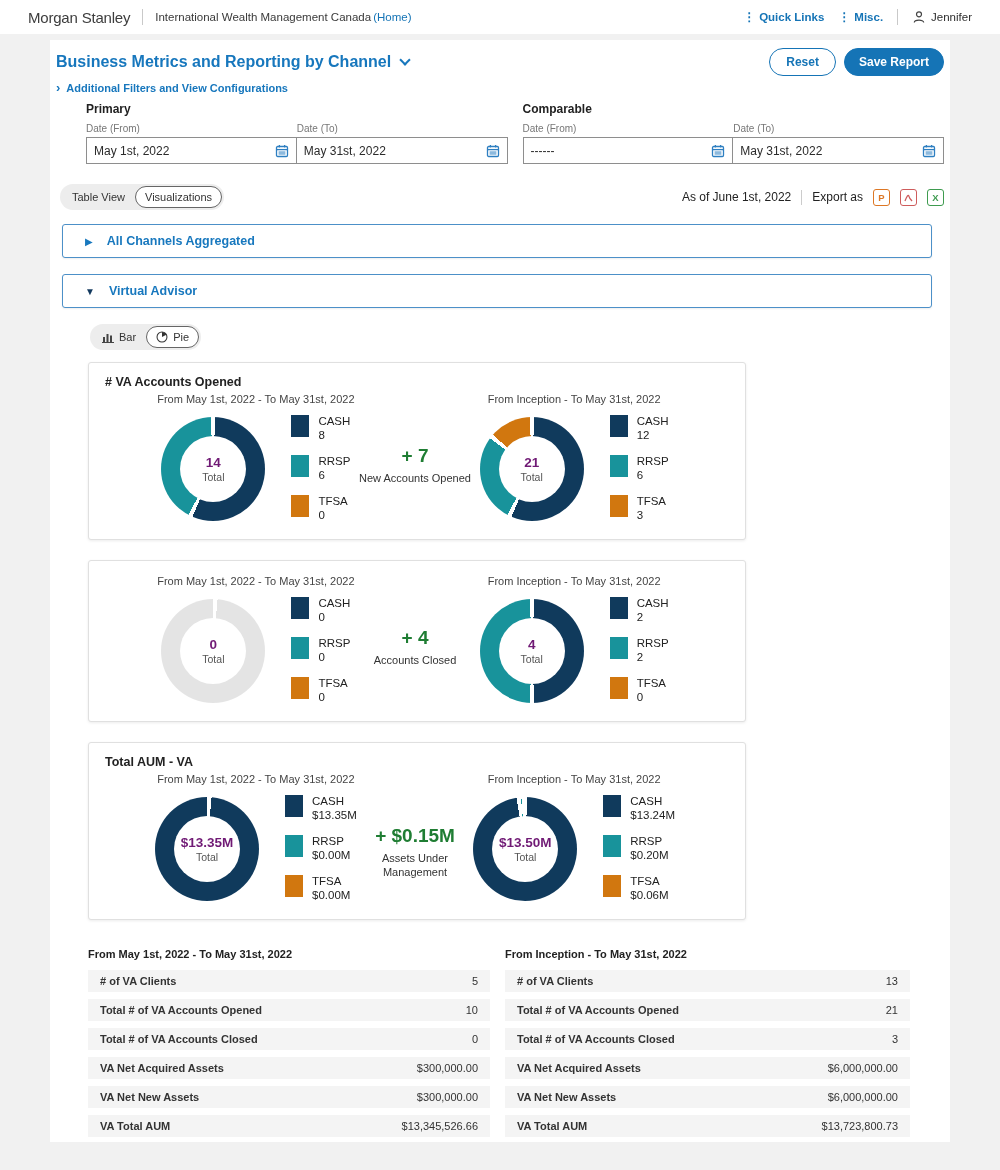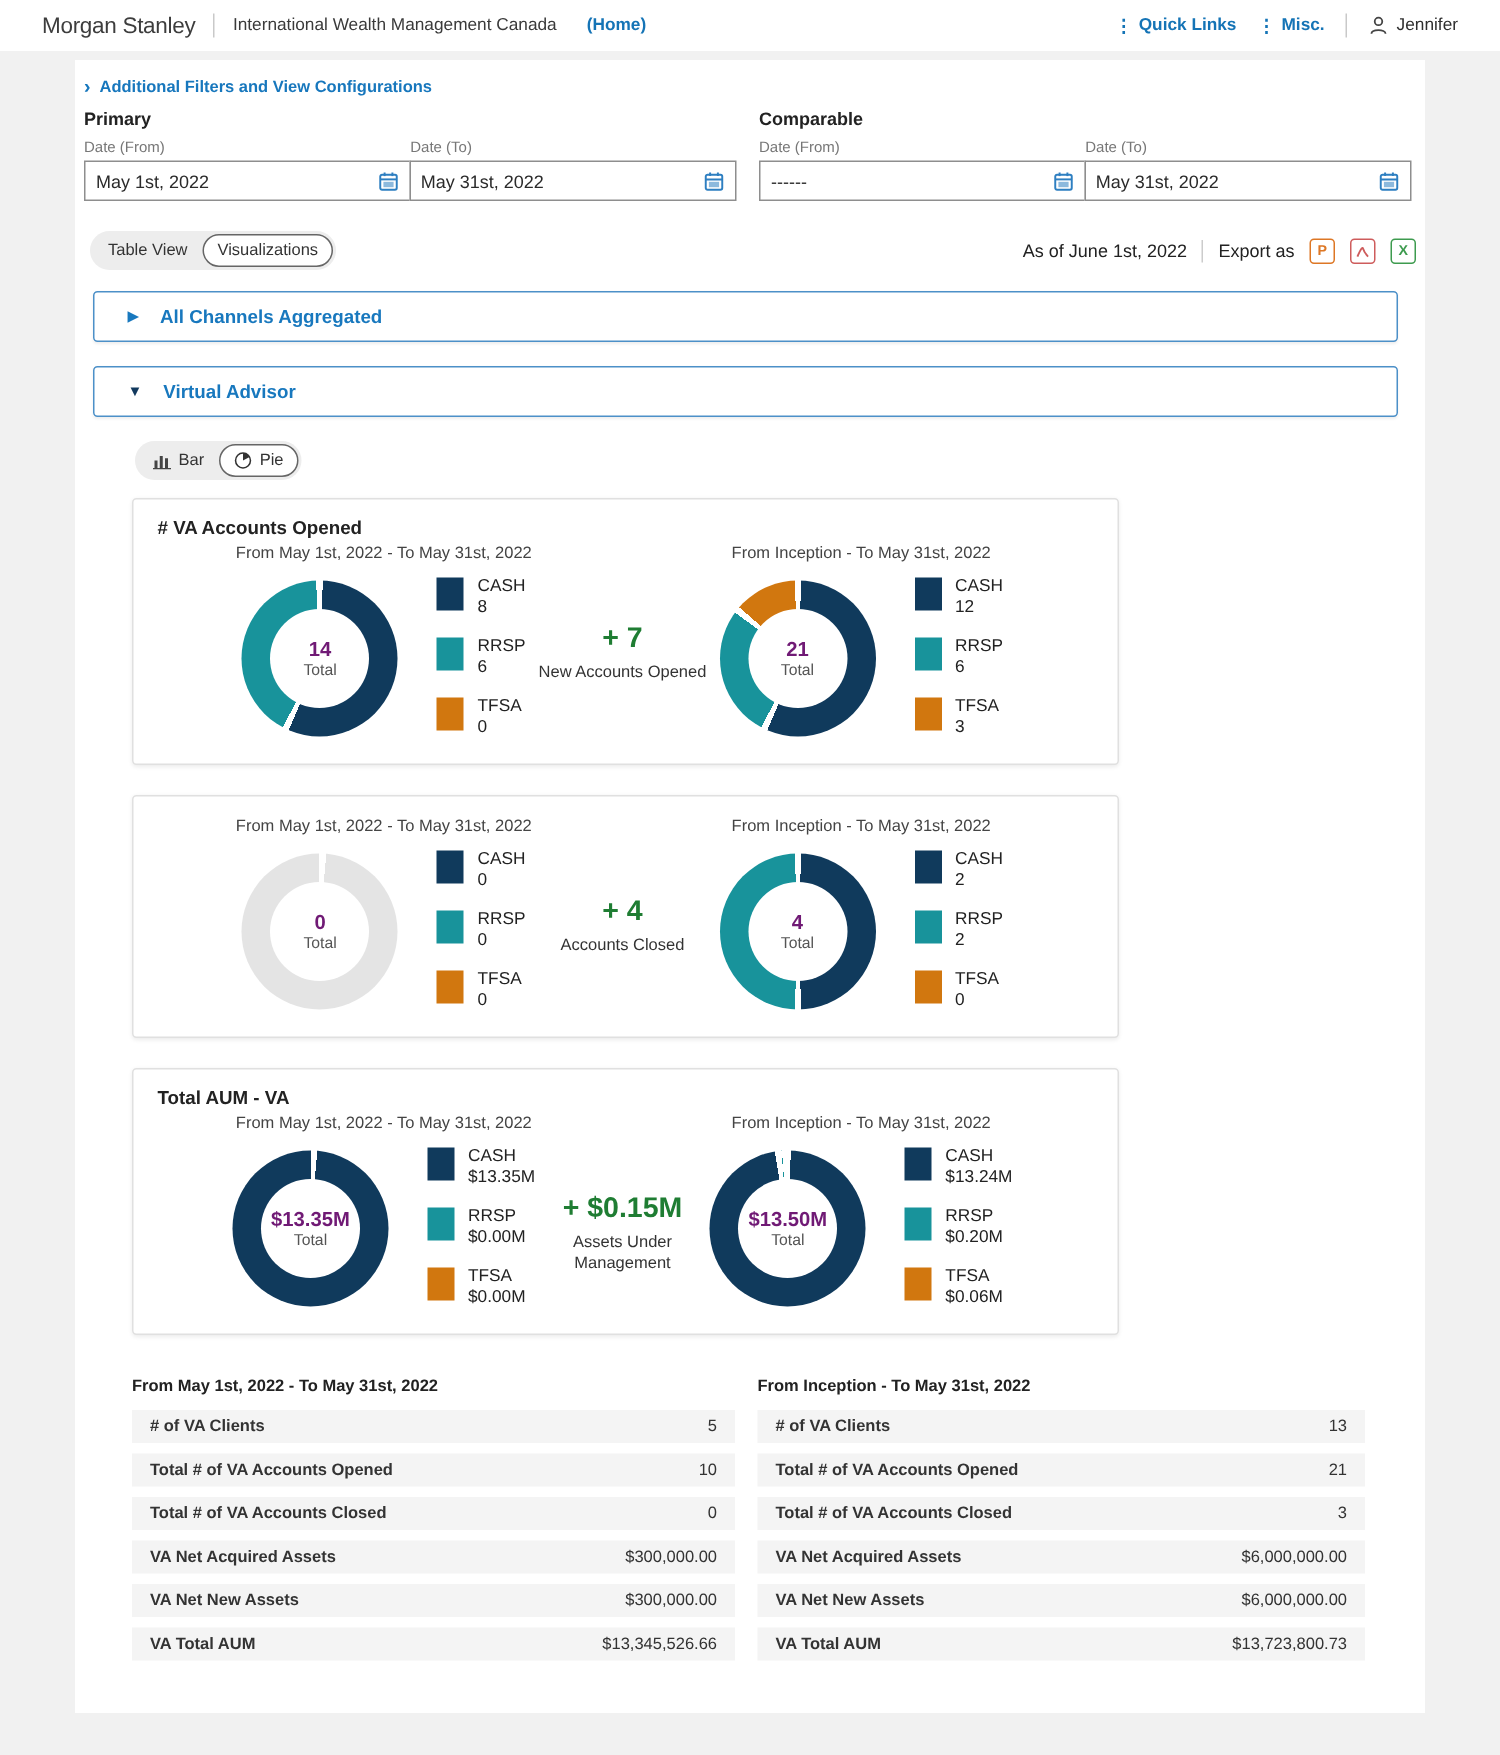--- a/index.html
+++ b/index.html
@@ -9,41 +9,41 @@
     background:#F1F1F1;
     font-family:"Liberation Sans", sans-serif;
     color:#2e2e2e;
   }
   
   .topbar { height:34px; background:#fff; display:flex; align-items:center; justify-content:space-between; padding:0 28px; }
   .tb-left { display:flex; align-items:center; gap:12px; }
   .brand { font-size:15px; font-weight:400; color:#3d3d3d; letter-spacing:-0.2px; }
   .tb-divider { width:1px; height:16px; background:#c9c9c9; }
   .org { font-size:11.5px; color:#3a3a3a; }
-  .home-link { color:#1574B6; font-weight:700; margin-left:20px; }
+  .home-link { color:#1574B6; font-weight:400; margin-left:2px; }
   .tb-right { display:flex; align-items:center; gap:14px; font-size:11.5px; }
   .tb-link { color:#1574B6; font-weight:700; display:flex; align-items:center; gap:4px; cursor:pointer; }
   .kebab { font-weight:700; font-size:12px; }
   .user { display:flex; align-items:center; gap:5px; color:#2e2e2e; }
 
   
   .main { width:900px; margin:6px auto 0; background:#fff; height:1102px; overflow:hidden; padding:6px 0 0; }
 
   .title-row { display:flex; justify-content:space-between; align-items:center; padding:2px 6px 0 6px; }
   .page-title { font-size:16px; font-weight:700; color:#1777BD; display:flex; align-items:center; cursor:pointer; }
   .chevron-down { width:8px; height:8px; border-right:2px solid #1777BD; border-bottom:2px solid #1777BD; transform:rotate(45deg); margin:-4px 0 0 10px; }
   .btns { display:flex; align-items:center; }
   .btn-outline { border:1px solid #1574B6; color:#1574B6; background:#fff; border-radius:15px; padding:6px 16px; font-size:12px; font-weight:700; font-family:inherit; cursor:pointer; }
   .btn-solid { background:#1574B6; color:#fff; border:1px solid #1574B6; border-radius:15px; padding:6px 14px; font-size:12px; font-weight:700; font-family:inherit; margin-left:8px; cursor:pointer; }
 
   .add-filters { margin:6px 6px 0; color:#1777BD; font-size:11px; font-weight:700; display:flex; align-items:center; gap:6px; cursor:pointer; }
   .add-filters .caret { font-size:13px; line-height:10px; }
 
   
-  .filters { display:flex; gap:15px; padding:8px 6px 4px; }
+  .filters { display:flex; gap:15px; padding:8px 6px 4px;margin-left:30px; }
   .filter-group { width:435px; }
   .fg-label { font-size:12px; font-weight:700; color:#222; margin-bottom:7px; }
   .date-pair { display:flex; }
   .date-field { flex:1; }
   .df-label { font-size:10px; color:#777; margin-bottom:3px; }
   .date-input { height:27px; border:1px solid #8E8E8E; display:flex; align-items:center; padding:0 7px; background:#fff; }
   .date-field:last-child .date-input { margin-left:-1px; }
   .date-input input { border:none; outline:none; flex:1; font-size:12px; color:#2b2b2b; font-family:inherit; background:transparent; padding:0; min-width:0; }
   .cal-icon { flex-shrink:0; cursor:pointer; }
 
@@ -122,20 +122,30 @@
         <circle cx="7" cy="4.3" r="2.5" stroke="#444" stroke-width="1.2"></circle>
         <path d="M2.3 12.5 C2.3 9.3 11.7 9.3 11.7 12.5" stroke="#444" stroke-width="1.2" fill="none"></path>
       </svg>
       <span>Jennifer</span>
     </span>
   </div>
 </div>
 
 <div class="main">
 
+  <div class="title-row">
+    <div class="page-title">
+      <span>Business Metrics and Reporting by Channel</span>
+      <span class="chevron-down"></span>
+    </div>
+    <div class="btns">
+      <button class="btn-outline">Reset</button>
+      <button class="btn-solid">Save Report</button>
+    </div>
+  </div>
 
   <div class="add-filters">
     <span class="caret">›</span>
     <span>Additional Filters and View Configurations</span>
   </div>
 
   <div class="filters">
     <div class="filter-group">
       <div class="fg-label">Primary</div>
       <div class="date-pair">

